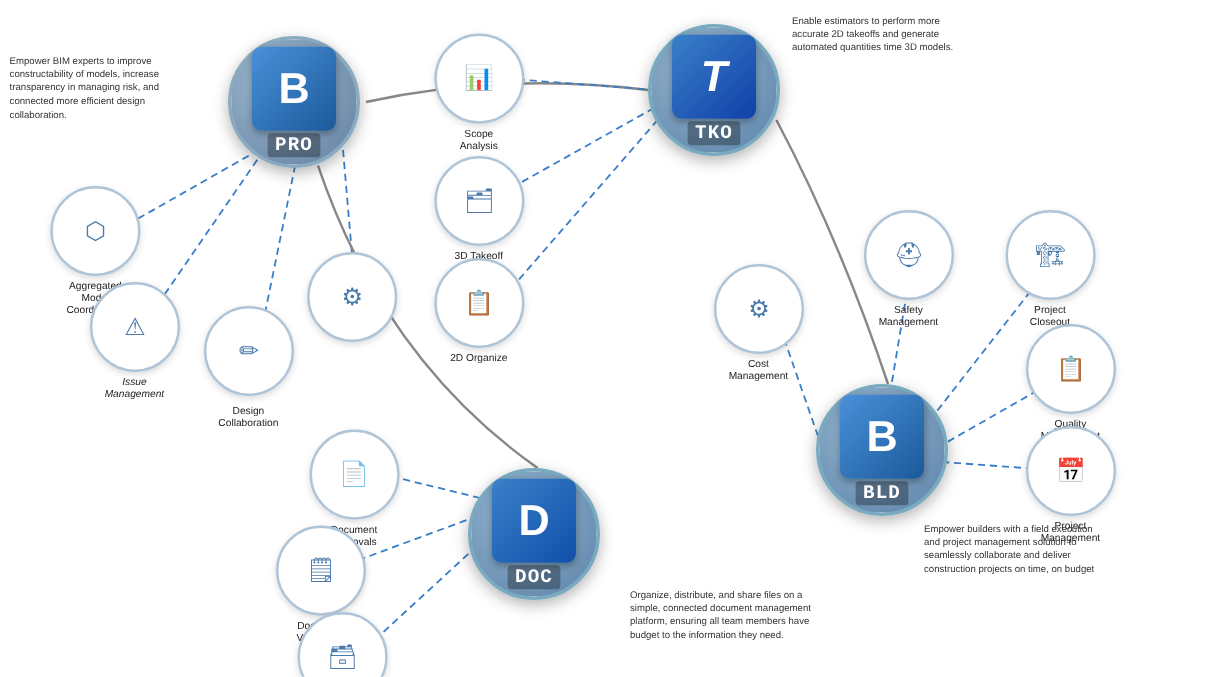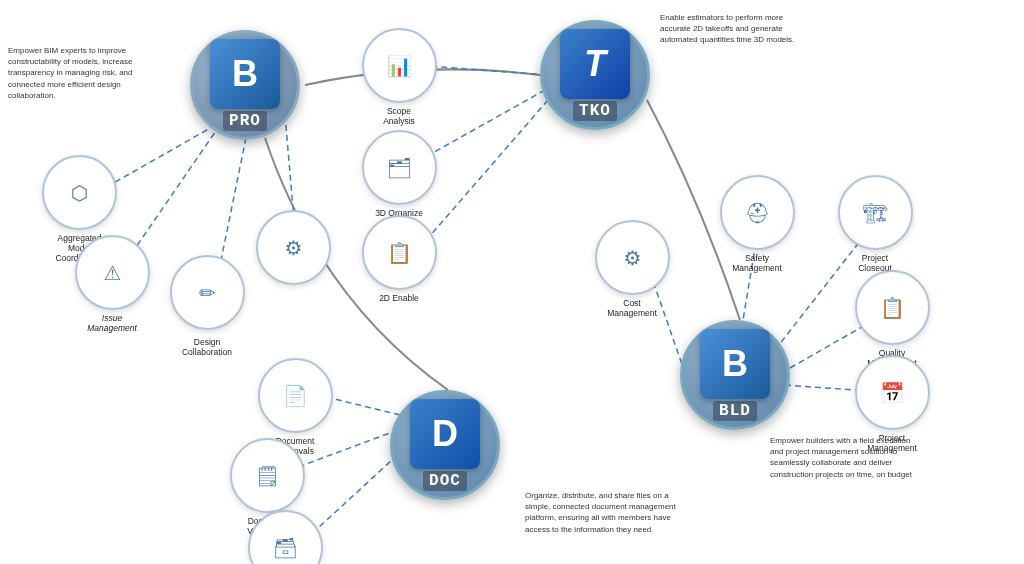--- a/index.html
+++ b/index.html
@@ -264,28 +264,28 @@
     <div class="feature-node">
       <div class="feature-icon">📊</div>
     </div>
     <div class="feat-label" style="top: 78px; left: -8px; width: 90px;">Scope<br>Analysis</div>
   </div>
 
   <div class="feat" id="takeoff-3d">
     <div class="feature-node">
       <div class="feature-icon">🗂</div>
     </div>
-    <div class="feat-label" style="top: 78px; left: -8px; width: 90px;">3D Organize</div>
+    <div class="feat-label" style="top: 78px; left: -8px; width: 90px;">3D Takeoff</div>
   </div>
 
   <div class="feat" id="takeoff-2d">
     <div class="feature-node">
       <div class="feature-icon">📋</div>
     </div>
-    <div class="feat-label" style="top: 78px; left: -8px; width: 90px;">2D Enable</div>
+    <div class="feat-label" style="top: 78px; left: -8px; width: 90px;">2D Organize</div>
   </div>
 
   <div class="feat" id="cost-mgmt">
     <div class="feature-node">
       <div class="feature-icon">⚙</div>
     </div>
     <div class="feat-label" style="top: 78px; left: -8px; width: 90px;">Cost<br>Management</div>
   </div>
 
   <div class="feat" id="safety-mgmt">
@@ -336,15 +336,15 @@
     </div>
 
   </div>
 
   <div class="annotation" style="left: 8px; top: 45px; max-width: 148px;">Empower BIM experts to improve constructability of models, increase transparency in managing risk, and connected more efficient design collaboration.</div>
 
   <div class="annotation" style="left: 660px; top: 12px; max-width: 150px;">Enable estimators to perform more accurate 2D takeoffs and generate automated quantities time 3D models.</div>
 
   <div class="annotation" style="left: 770px; top: 435px; max-width: 155px;">Empower builders with a field execution and project management solution to seamlessly collaborate and deliver construction projects on time, on budget</div>
 
-  <div class="annotation" style="left: 525px; top: 490px; max-width: 160px;">Organize, distribute, and share files on a simple, connected document management platform, ensuring all with members have access to the information they need.</div>
+  <div class="annotation" style="left: 525px; top: 490px; max-width: 160px;">Organize, distribute, and share files on a simple, connected document management platform, ensuring all team members have budget to the information they need.</div>
 
 </div>
 
 </body></html>

